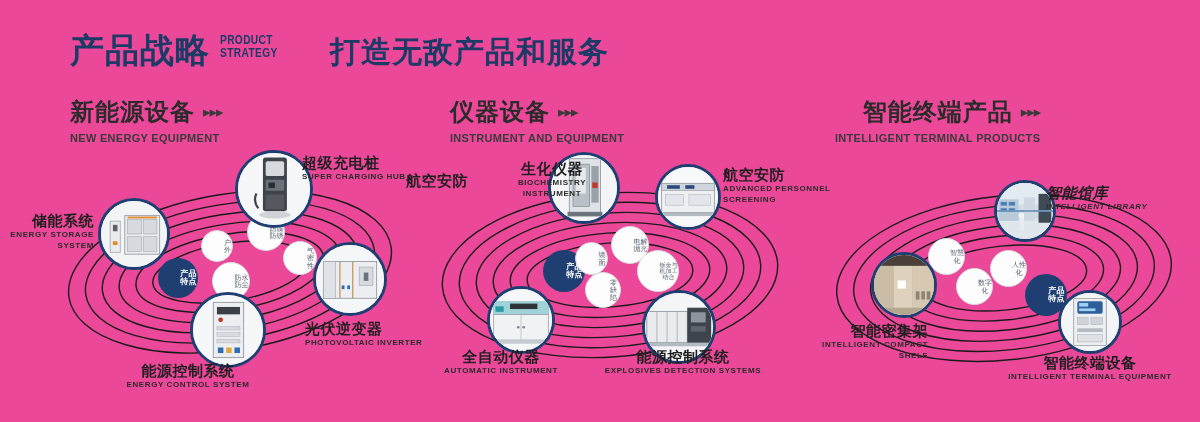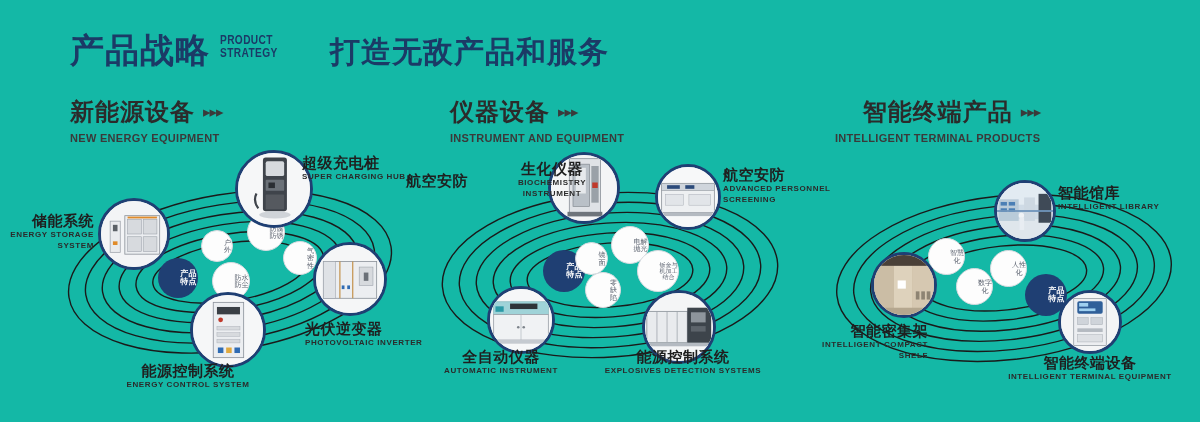--- a/index.html
+++ b/index.html
@@ -2,21 +2,21 @@
 <html><head>
 <meta charset="utf-8">
 <style>
   * { box-sizing: border-box; margin: 0; padding: 0; }
   html, body {
     width: 1200px; height: 422px;
     background: #ffffff;
     font-family: "Liberation Sans", "DejaVu Sans", sans-serif;
     overflow: hidden;
   }
-  #page { position: relative; width: 1200px; height: 422px; background: #14b8a6; }
+  #page { position: relative; width: 1200px; height: 422px; background: #ec4899; }
 
   
   .hdr-main {
     position: absolute; left: 70px; top: 28px;
     font-size: 34px; font-weight: 700; letter-spacing: 1px;
     color: #1b3a66; white-space: nowrap;
   }
   .hdr-en {
     position: absolute; left: 220px; top: 33px;
     font-size: 13px; font-weight: 700; line-height: 13px;
@@ -376,21 +376,21 @@
         <rect x="13" y="21" width="7" height="4" fill="#4b7fb5"></rect>
         <rect x="4" y="28" width="7" height="4" fill="#4b7fb5"></rect>
         <rect x="13" y="28" width="7" height="4" fill="#4b7fb5"></rect>
         <rect x="30" y="16" width="12" height="26" fill="#cdd8e2"></rect>
         <rect x="46" y="12" width="14" height="32" fill="#3f4a57"></rect>
         <circle cx="27" cy="36" r="3" fill="#f0f3f6"></circle>
         <rect x="25" y="38" width="5" height="14" fill="#e8edf2"></rect>
         <rect x="0" y="30" width="62" height="2" fill="#6f94bb"></rect>
       </svg>
     </div>
-    <div class="cap" style="left:250px; top:34px;">
+    <div class="cap" style="left:238px; top:34px;font-style:italic;">
       <span class="cn">智能馆库</span>
       <span class="en">INTELLIGENT LIBRARY</span>
     </div>
 
     <div class="node" style="left:63px; top:102px; width:66px; height:66px;">
       <svg class="art" viewBox="0 0 66 66">
         <rect x="0" y="0" width="66" height="66" fill="#c8b89e"></rect>
         <rect x="0" y="0" width="66" height="12" fill="#4a4038"></rect>
         <rect x="0" y="12" width="22" height="54" fill="#cbbda5"></rect>
         <rect x="22" y="12" width="20" height="54" fill="#ded2bc"></rect>

